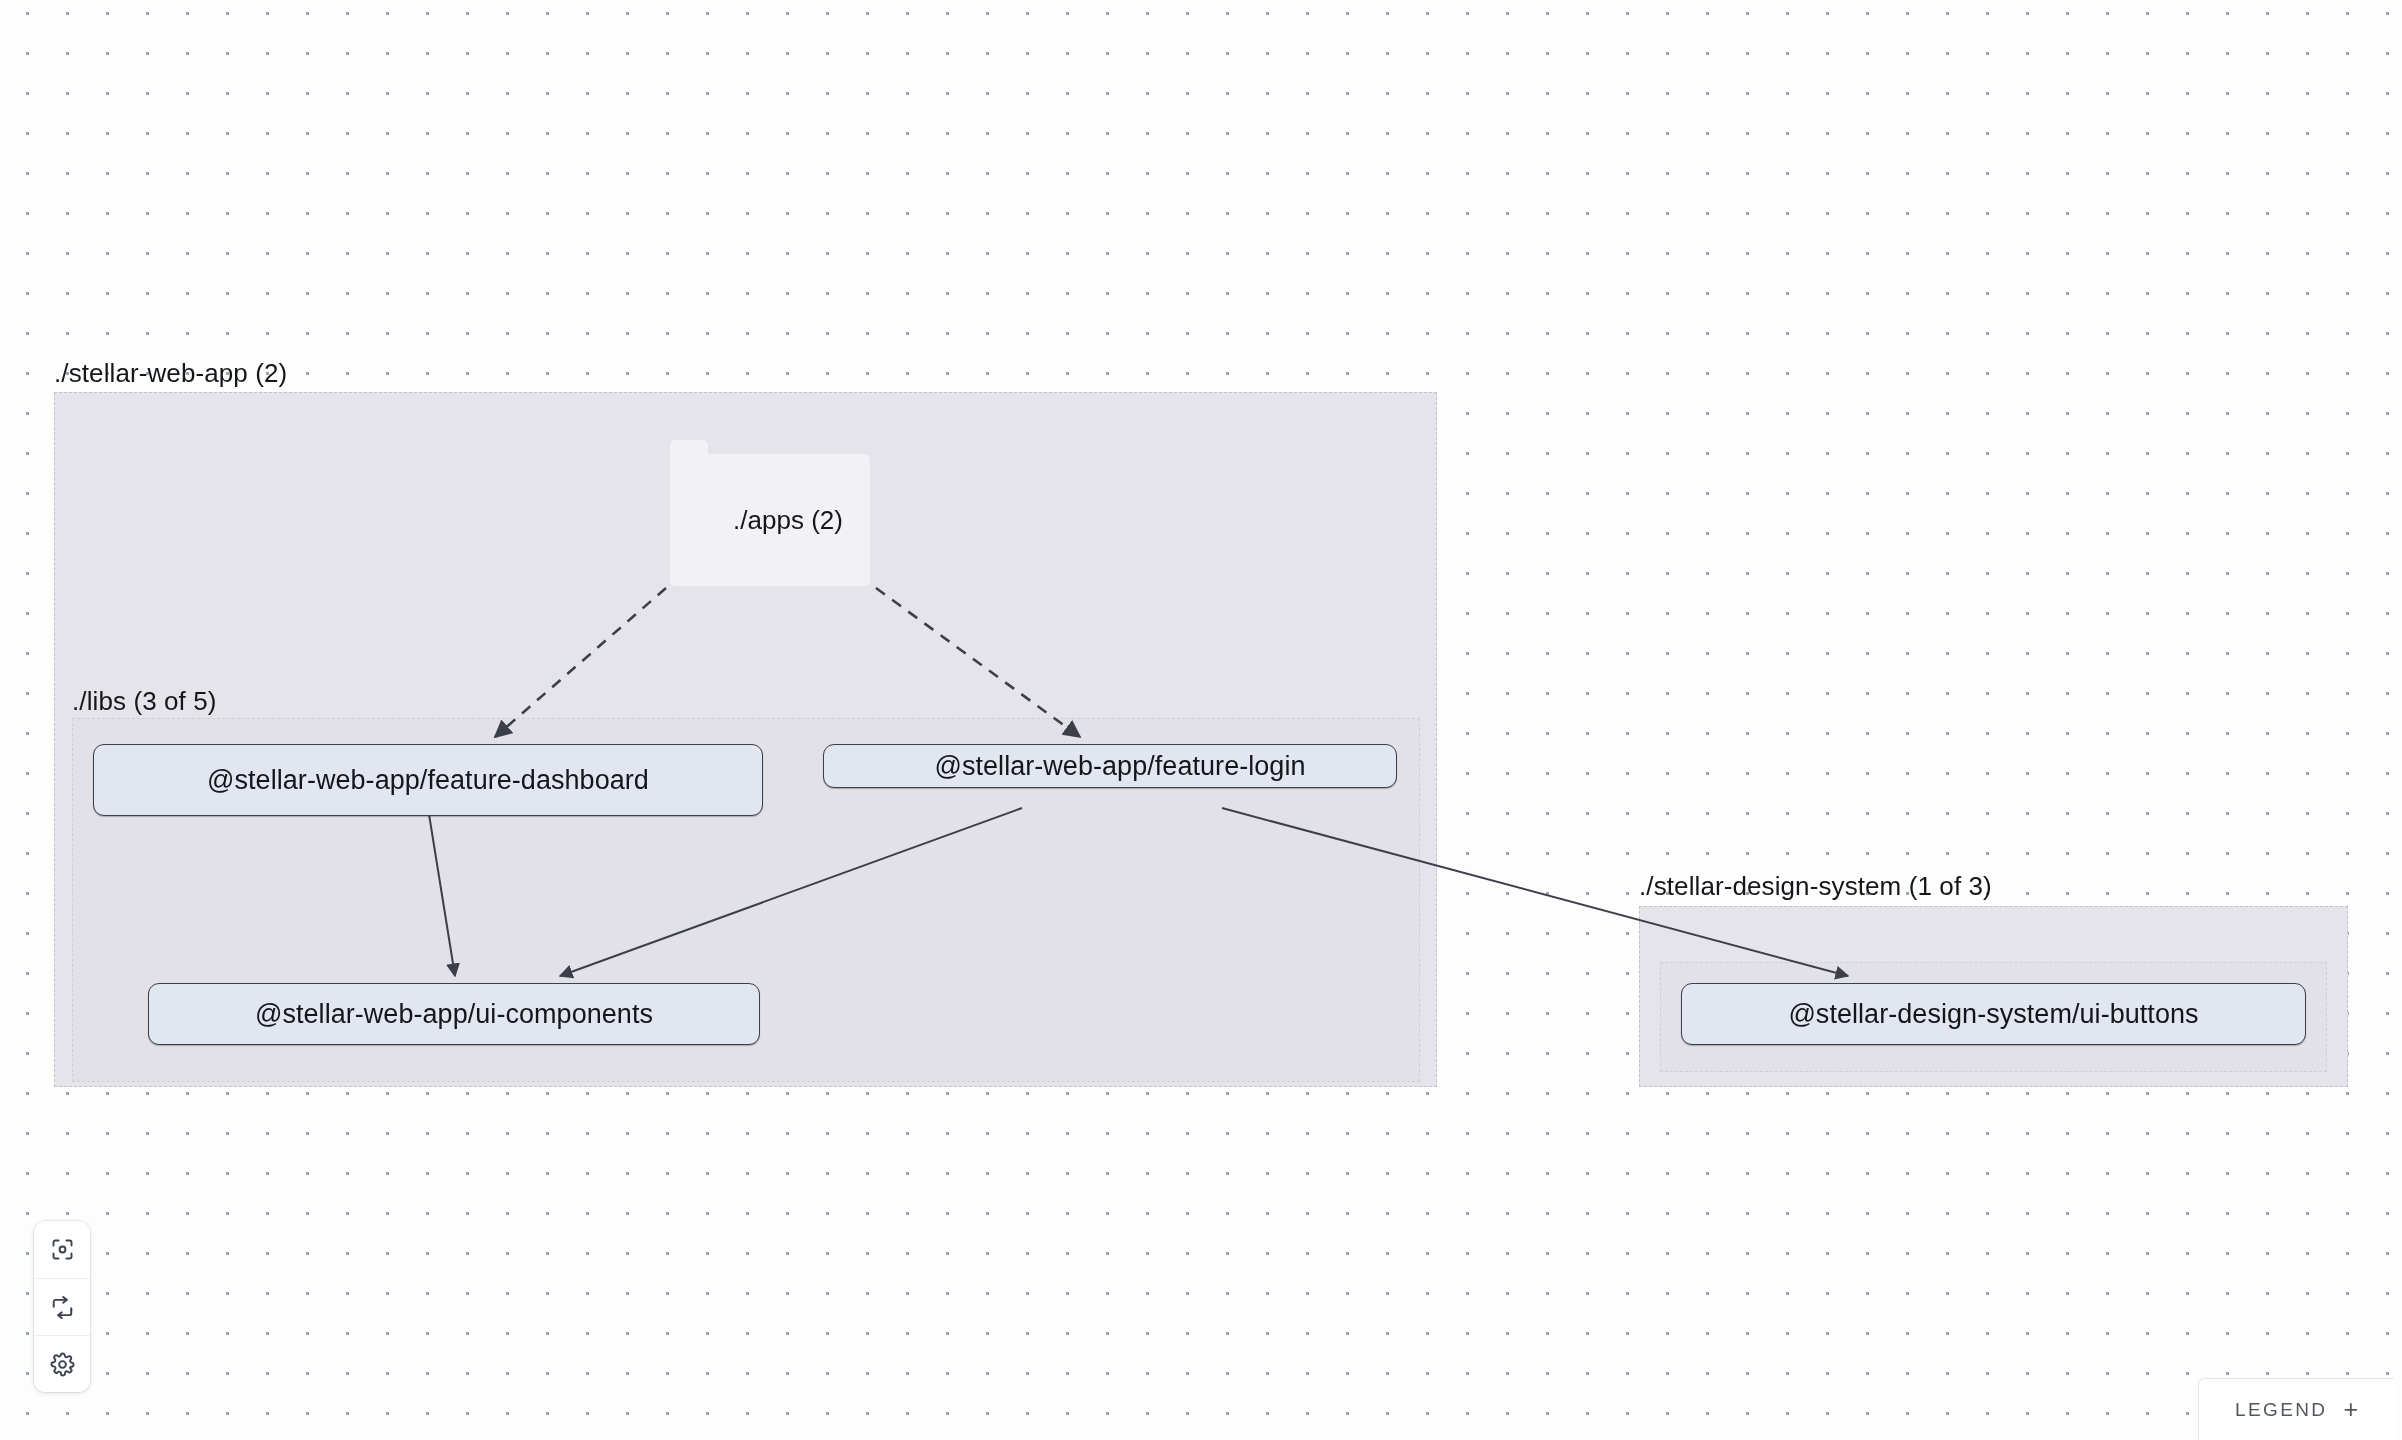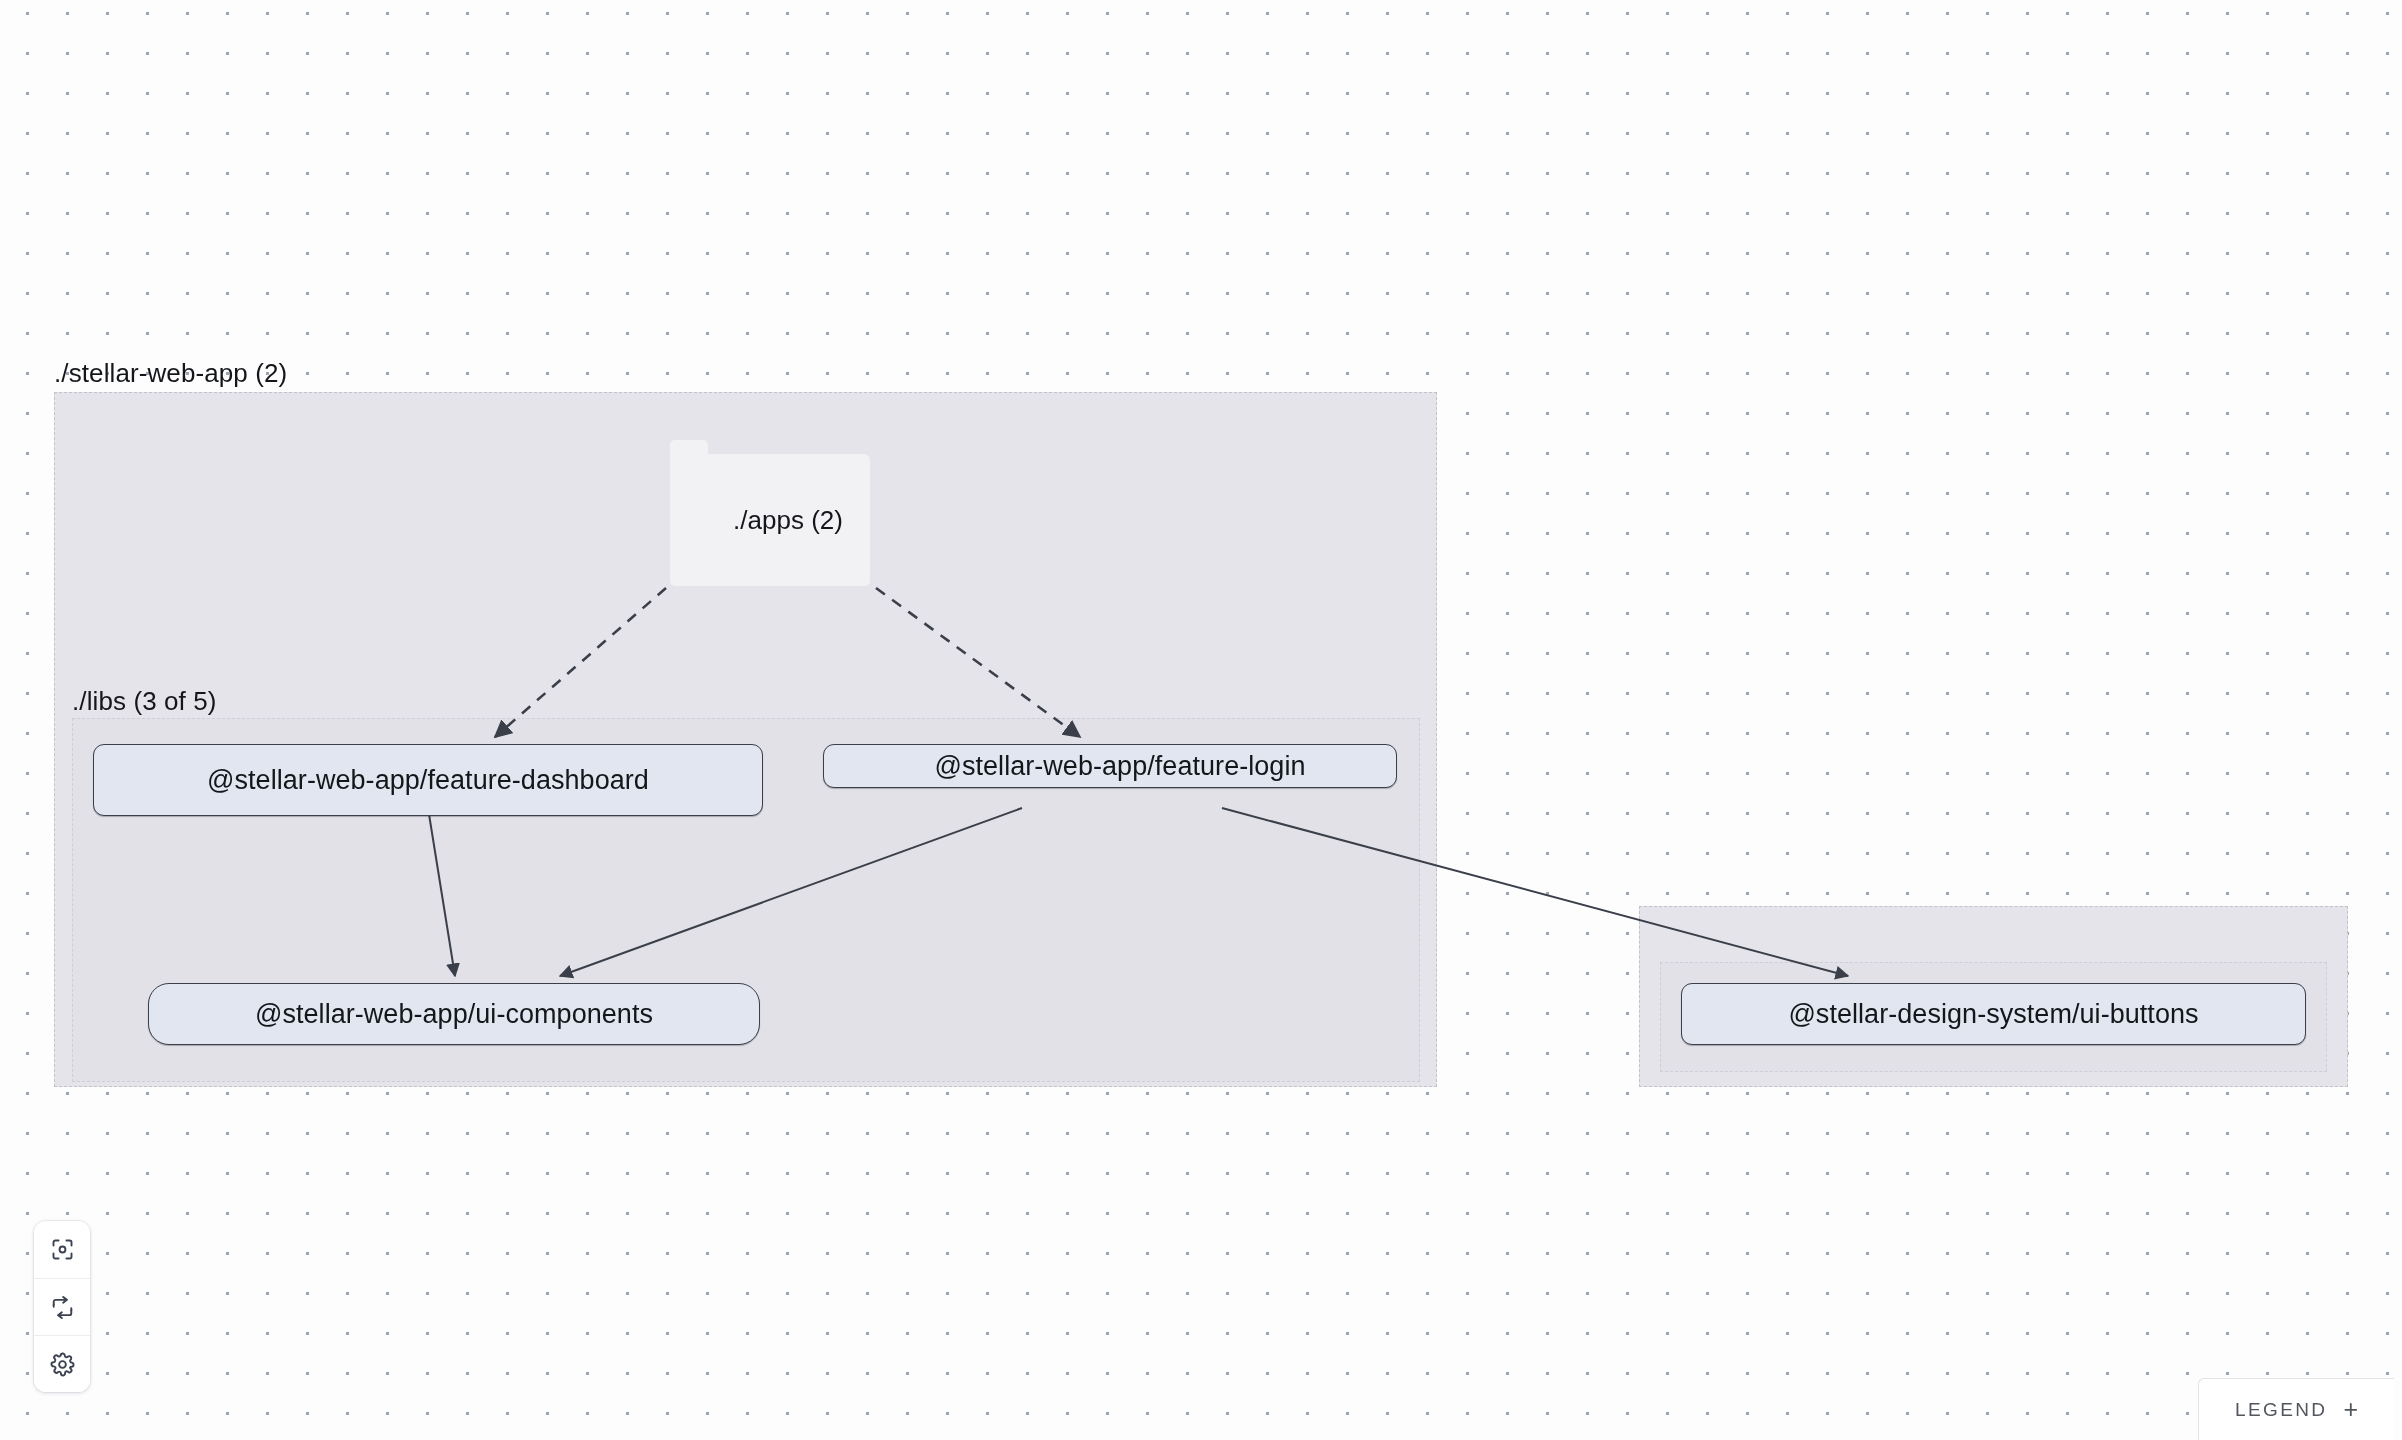--- a/index.html
+++ b/index.html
@@ -161,20 +161,21 @@
 
 <div id="canvas" style="background-color: rgb(253, 253, 254); background-image: radial-gradient(circle at 1.6px 1.6px, rgb(154, 165, 181) 1.6px, transparent 1.7px); background-size: 40px 40px;">
 
   <div class="group" id="g-stellar-web-app" style="left: 54px; top: 392px; width: 1383px; height: 695px; background: rgb(229, 228, 234); border-color: rgb(195, 194, 203);"></div>
   <div class="group-label" id="gl-stellar-web-app" style="left: 54px; top: 358px; width: 1383px;">./stellar-web-app (2)</div>
 
   <div class="group inner" id="g-stellar-web-app-libs" style="left: 72px; top: 718px; width: 1348px; height: 364px; border-color: rgb(207, 206, 215);"></div>
   <div class="group-label" id="gl-stellar-web-app-libs" style="left: 72px; top: 686px; width: 1348px;">./libs (3 of 5)</div>
 
   <div class="group" id="g-stellar-design-system" style="left: 1639px; top: 906px; width: 709px; height: 181px; background: rgb(229, 228, 234); border-color: rgb(195, 194, 203);"></div>
+  <div class="group-label" id="gl-stellar-design-system" style="left: 1639px; top: 871px; width: 709px;">./stellar-design-system (1 of 3)</div>
 
   <div class="group inner" id="g-stellar-design-system-libs" style="left: 1660px; top: 962px; width: 667px; height: 110px; border-color: rgb(207, 206, 215);"></div>
 
   <div class="folder" id="folder-apps" style="left: 670px; top: 440px; width: 200px; height: 146px;">
     <div class="folder-tab" style="background: rgb(242, 242, 245);"></div>
     <div class="folder-body" style="background: rgb(242, 242, 245); padding-left: 36px;">
       <span class="folder-label">./apps (2)</span>
     </div>
   </div>
 
@@ -194,21 +195,21 @@
   </svg>
 
   <div class="node" id="n-feature-dashboard" style="left: 93px; top: 744px; width: 670px; height: 72px;">
     <span class="node-label">@stellar-web-app/feature-dashboard</span>
   </div>
 
   <div class="node" id="n-feature-login" style="left: 823px; top: 744px; width: 574px; height: 44px; padding-left: 20px;">
     <span class="node-label">@stellar-web-app/feature-login</span>
   </div>
 
-  <div class="node" id="n-ui-components" style="left: 148px; top: 983px; width: 612px; height: 62px; border-radius: 21px;">
+  <div class="node" id="n-ui-components" style="left: 148px; top: 983px; width: 612px; height: 62px;">
     <span class="node-label">@stellar-web-app/ui-components</span>
   </div>
 
   <div class="node" id="n-ui-buttons" style="left: 1681px; top: 983px; width: 625px; height: 62px;">
     <span class="node-label">@stellar-design-system/ui-buttons</span>
   </div>
 
   <div id="controls">
 
     <div class="ctl-btn">

